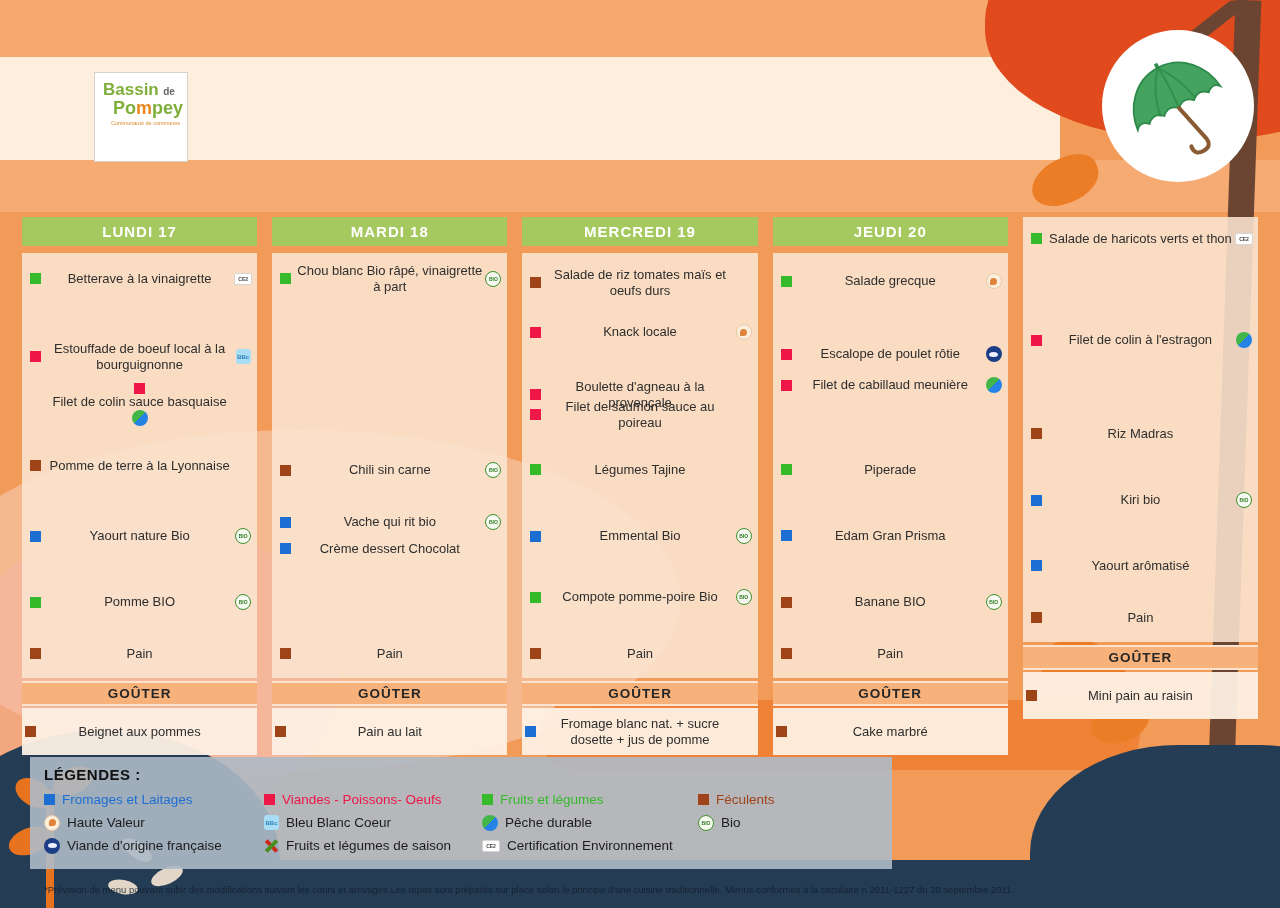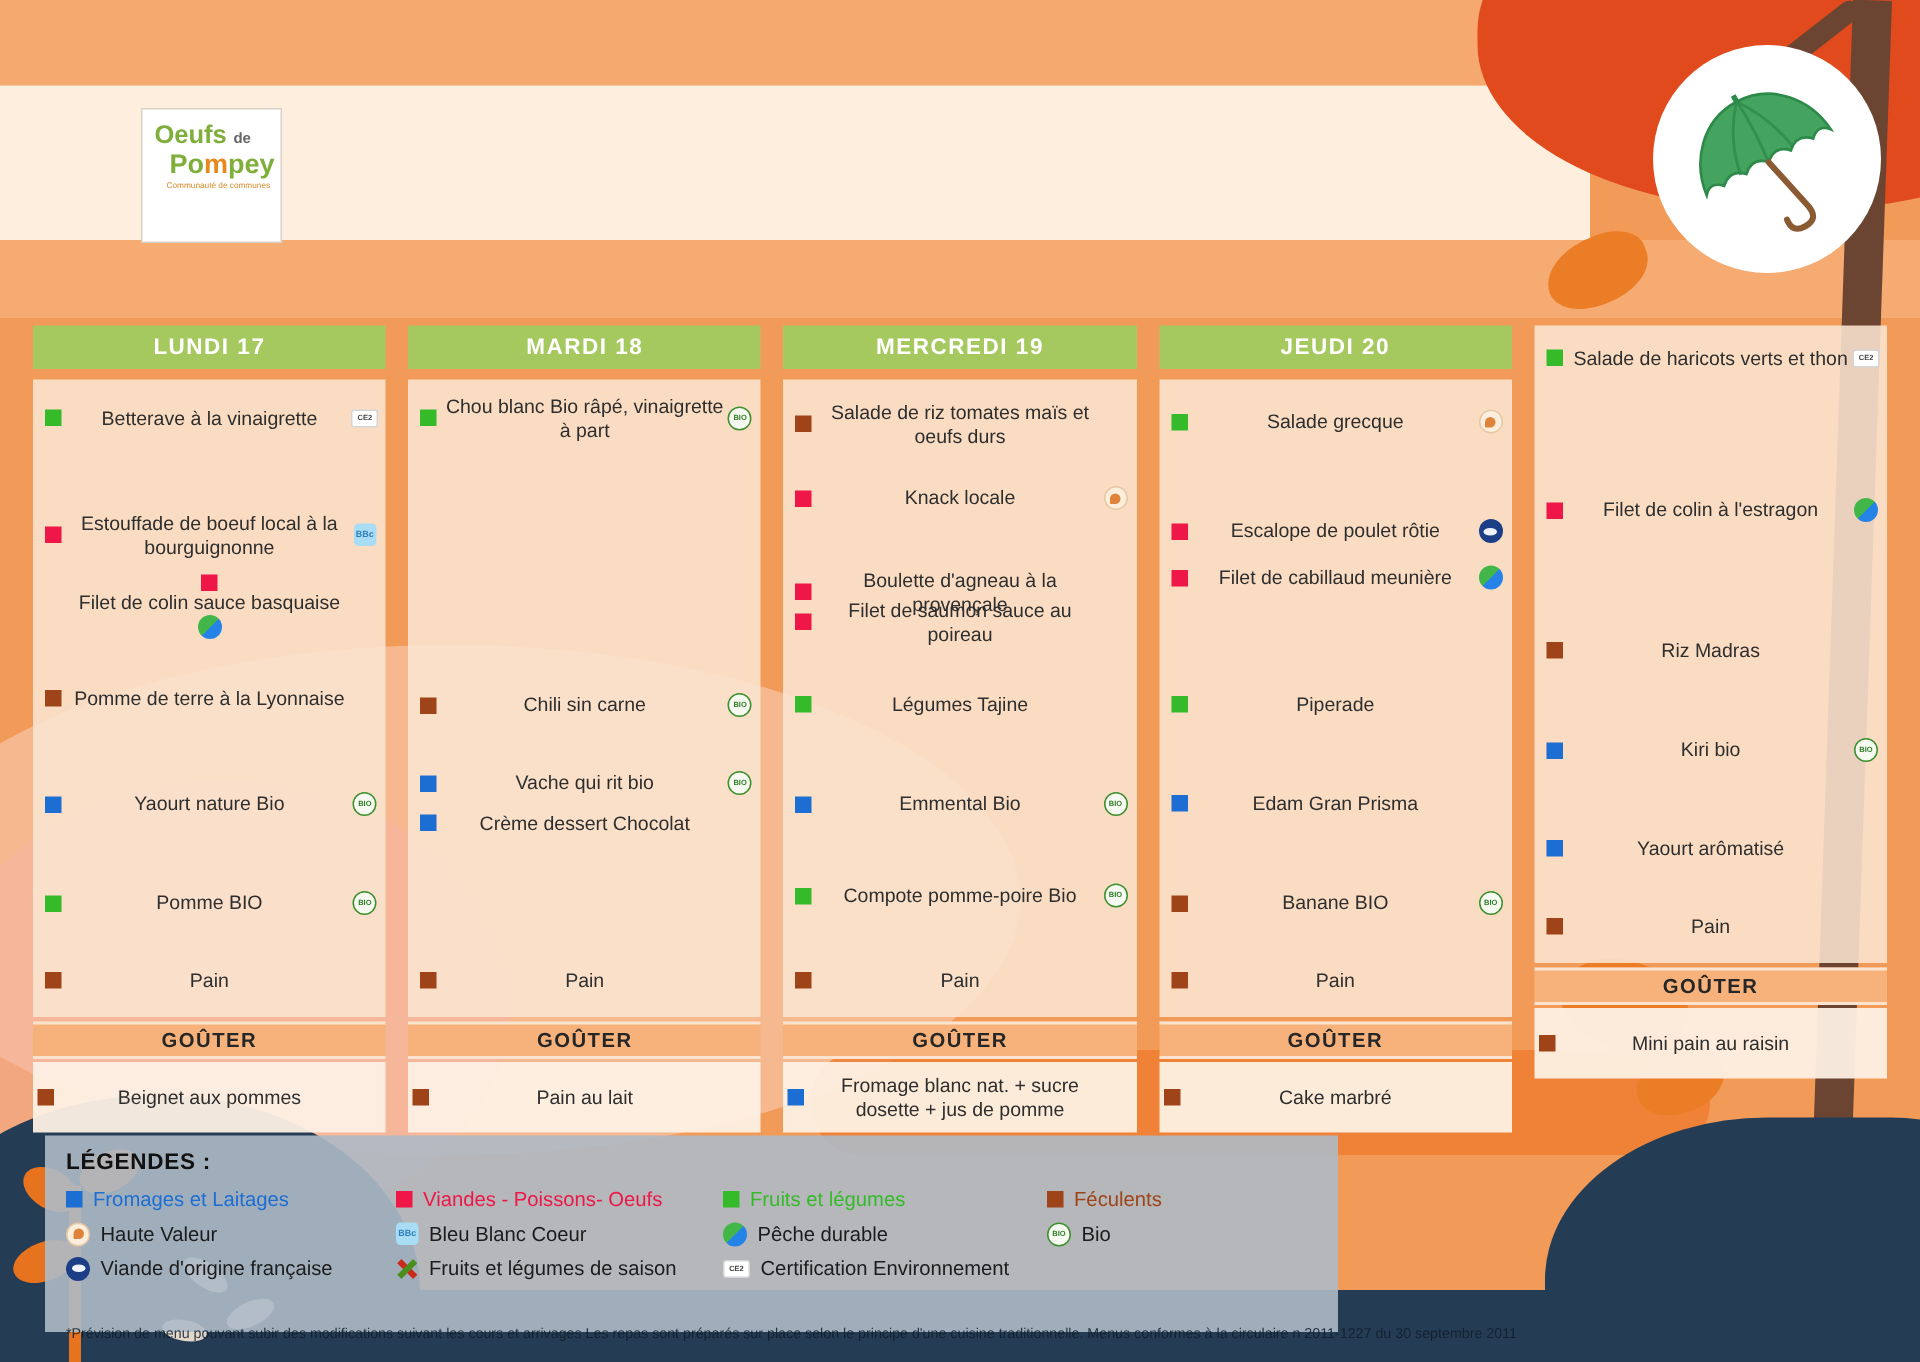--- a/index.html
+++ b/index.html
@@ -71,21 +71,21 @@
   .icon-hv { background:#fbeedd; border:1px solid #e5c9a5; position:relative; }
   .icon-hv::after { content:""; width:7px; height:7px; background:#e0833a; border-radius:50% 50% 50% 10%; }
   .icon-vf { background:#1c3e86; position:relative; }
   .icon-vf::after { content:""; width:9px; height:5px; background:#eef2ff; border-radius:50%; }
   .icon-saison { position:relative; width:15px; height:15px; border-radius:0; background:transparent; }
   .icon-saison::before, .icon-saison::after { content:""; position:absolute; left:0; top:5.5px; width:15px; height:4px; }
   .icon-saison::before { background:#cc2a18; transform:rotate(45deg); }
   .icon-saison::after { background:#4a8f1e; transform:rotate(-45deg); }
 
   
-  .legend { position:absolute; left:30px; top:757px; width:862px; height:131px; background:rgba(174,186,198,.9); padding:9px 0 0 14px; }
+  .legend { position:absolute; left:30px; top:757px; width:862px; height:112px; background:rgba(174,186,198,.9); padding:9px 0 0 14px; }
   .legend-title { font-size:15px; font-weight:bold; color:#111; letter-spacing:.5px; }
   .legend-grid { margin-top:5px; display:grid; grid-template-columns:220px 218px 216px 170px; grid-auto-rows:23px; align-items:center; }
   .legend-item { display:flex; align-items:center; gap:7px; font-size:13.5px; color:#1c1c1c; white-space:nowrap; }
   .legend-square { width:11px; height:11px; flex:0 0 auto; }
 
   .footnote { position:absolute; left:44px; top:884px; width:1230px; font-size:9.5px; color:#101e2c; opacity:.85; }
 </style>
 </head>
 <body>
 
@@ -119,21 +119,21 @@
       <g transform="rotate(-28 50 50)">
         <path d="M50 14 C28 14 13 32 11 52 Q16 46 22 52 Q29 45 36 52 Q43 45 50 52 Q57 45 64 52 Q71 45 78 52 Q84 46 89 52 C87 32 72 14 50 14 Z" fill="#44a45f" stroke="#2e8a4a" stroke-width="1.5"></path>
         <path d="M50 14 Q36 30 33 51 M50 14 Q52 30 50 51 M50 14 Q62 30 66 51" fill="none" stroke="#2e8a4a" stroke-width="1.6" opacity=".8"></path>
         <path d="M50 14 L50 10" stroke="#2e8a4a" stroke-width="3"></path>
         <path d="M50 52 L58 84 q2 9 -7 9 q-8 0 -7 -8" fill="none" stroke="#8a5a33" stroke-width="3.4" stroke-linecap="round"></path>
       </g>
     </svg>
   </div>
 
   <div class="logo-box">
-    <div><span class="logo-top">Oeufs</span> <span class="logo-de">de</span></div>
+    <div><span class="logo-top">Bassin</span> <span class="logo-de">de</span></div>
     <div class="logo-bottom"><span>Po</span><span class="logo-m">m</span><span>pey</span></div>
     <div class="logo-tagline">Communauté de communes</div>
   </div>
 
   <div class="menu-columns">
       <div class="day-col">
         <div class="day-header">LUNDI 17</div>
         <div class="day-body">
           <div class="menu-item" style="top: 18px;">
             <span class="marker" style="background: rgb(53, 187, 42);"></span>

